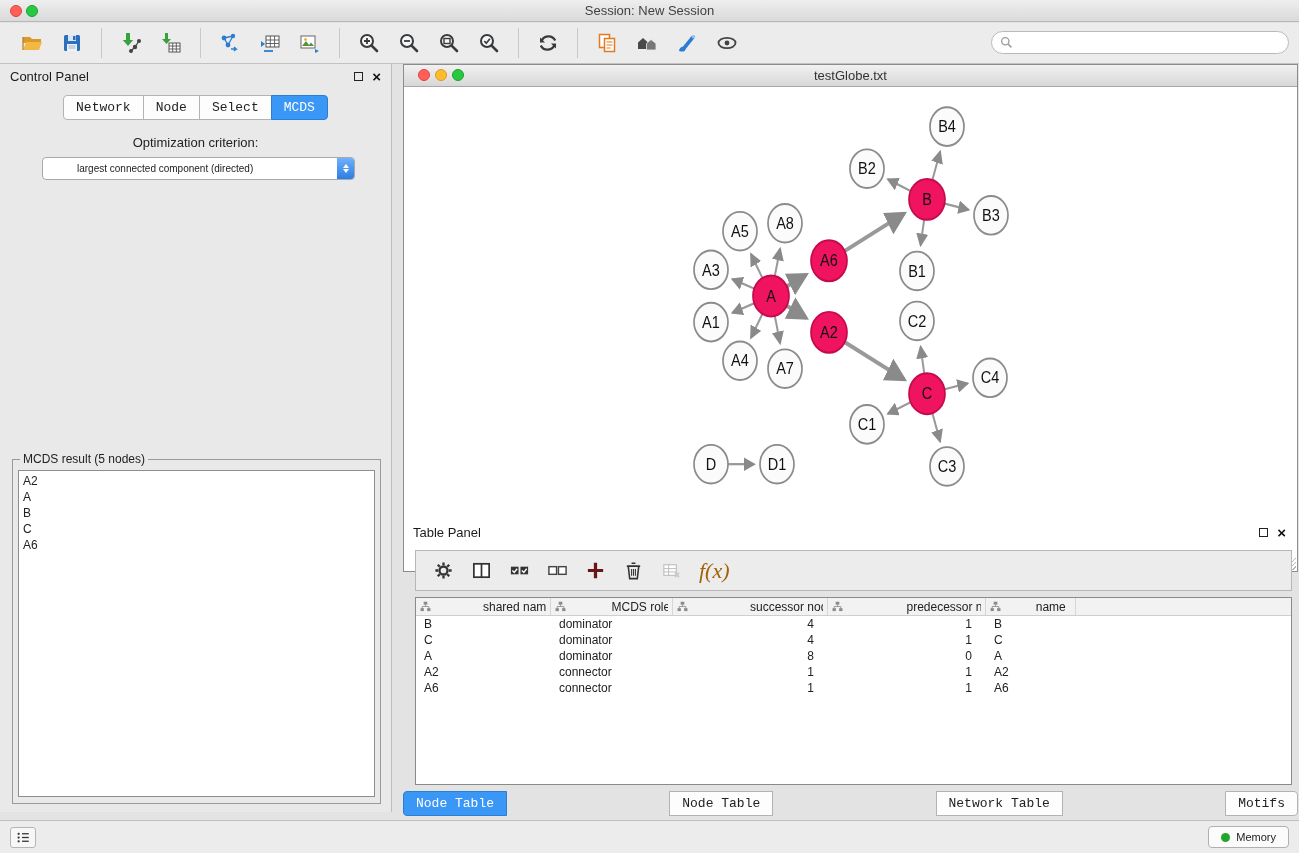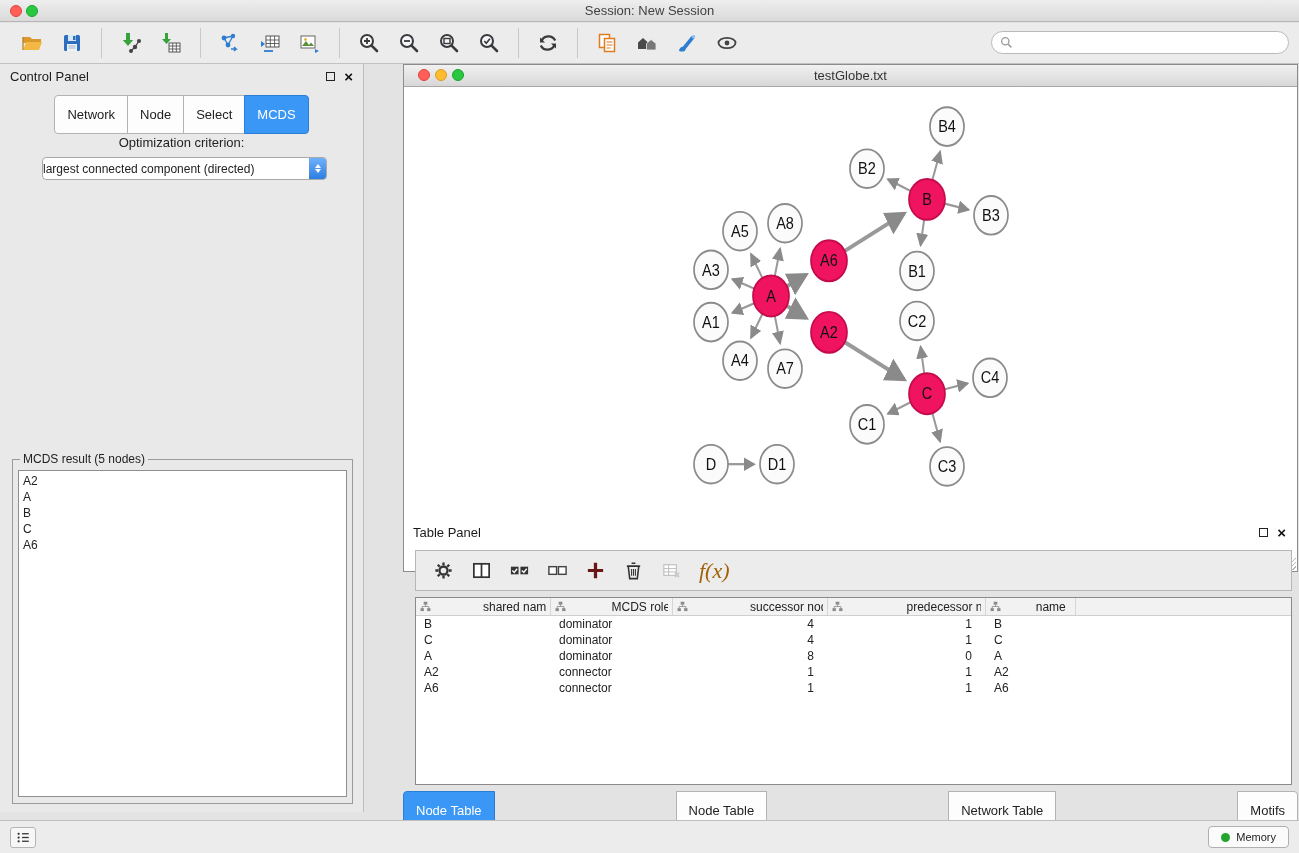--- a/index.html
+++ b/index.html
@@ -25,37 +25,37 @@
             align-items:center; justify-content:center; cursor:pointer; margin:0 3px; }
   .tb-btn svg { width:22px; height:22px; }
   .tb-sep { width:1px; height:30px; background:#c9c9c9; margin:0 9px; }
   .search { position:absolute; right:10px; top:8px; width:298px; height:23px; background:#fff;
             border:1px solid #b9b9b9; border-radius:12px; display:flex; align-items:center; padding:0 8px; }
   .search svg { width:13px; height:13px; flex:0 0 auto; }
   .search input { border:none; outline:none; flex:1; font-size:12px; margin-left:5px;
                   font-family:"Liberation Sans", sans-serif; background:transparent; }
 
   
-  .control-panel { position:absolute; left:0; top:64px; width:364px; bottom:41px;
+  .control-panel { position:absolute; left:0; top:64px; width:392px; bottom:41px;
                    background:#e9e9e9; border-right:1px solid #bdbdbd; }
   .panel-header { position:relative; height:26px; line-height:26px; padding-left:10px;
                   font-size:13px; color:#1b1b1b; }
   .win-float { position:absolute; top:8px; width:9px; height:9px; border:1.5px solid #222; cursor:pointer; }
   .win-close { position:absolute; top:4px; font-size:15px; font-weight:bold; color:#111; cursor:pointer; line-height:18px; }
   .cp-float { right:28px; } .cp-close { right:10px; }
   .cp-tabs { position:absolute; top:31px; left:0; right:0; display:flex; justify-content:center; }
-  .seg-tab { font-size:13px; padding:11px 12px; background:#fdfdfd; border:1px solid #b3b3b3;
-             margin-left:-1px; cursor:pointer; color:#222; font-family:Liberation Sans, sans-serif; }
+  .seg-tab { font-size:13px; padding:4px 12px; background:#fdfdfd; border:1px solid #b3b3b3;
+             margin-left:-1px; cursor:pointer; color:#222; font-family:Liberation Mono, monospace; }
   .seg-tab:first-child { border-radius:4px 0 0 4px; margin-left:0; }
   .seg-tab:last-child { border-radius:0 4px 4px 0; }
   .seg-tab.active { background:var(--accent,#3b97f6); border-color:#2a7fd4; color:#fff; }
   .cp-opt-label { position:absolute; top:71px; left:0; right:0; text-align:center; font-size:13px; }
   .dropdown { position:absolute; top:93px; left:42px; right:36px; height:23px; background:#fff;
               border:1px solid #a9a9a9; border-radius:4px; display:flex; align-items:center; cursor:pointer; }
-  .dd-text { flex:1; font-size:12px; white-space:nowrap; overflow:hidden; }
+  .dd-text { flex:1; font-size:10px; white-space:nowrap; overflow:hidden;margin-left:34px; }
   .dd-stepper { width:17px; height:21px; border-radius:0 3px 3px 0;
                 background:linear-gradient(#6fb1fb,#2d7de2); display:flex; flex-direction:column;
                 align-items:center; justify-content:center; gap:1px; }
   .dd-stepper i { width:0; height:0; border-left:3.5px solid transparent; border-right:3.5px solid transparent; }
   .dd-up { border-bottom:4px solid #fff; } .dd-down { border-top:4px solid #fff; }
   .cp-buttons { position:absolute; top:126px; left:0; right:0; display:flex; justify-content:center; gap:13px; }
   .mac-btn { background:linear-gradient(#ffffff,#f1f1f1); border:1px solid #ababab; border-radius:4px;
              font-size:13px; padding:3px 15px; cursor:pointer; color:#222;
              font-family:"Liberation Sans",sans-serif; }
   .result-box { position:absolute; top:388px; left:12px; right:10px; bottom:8px;

